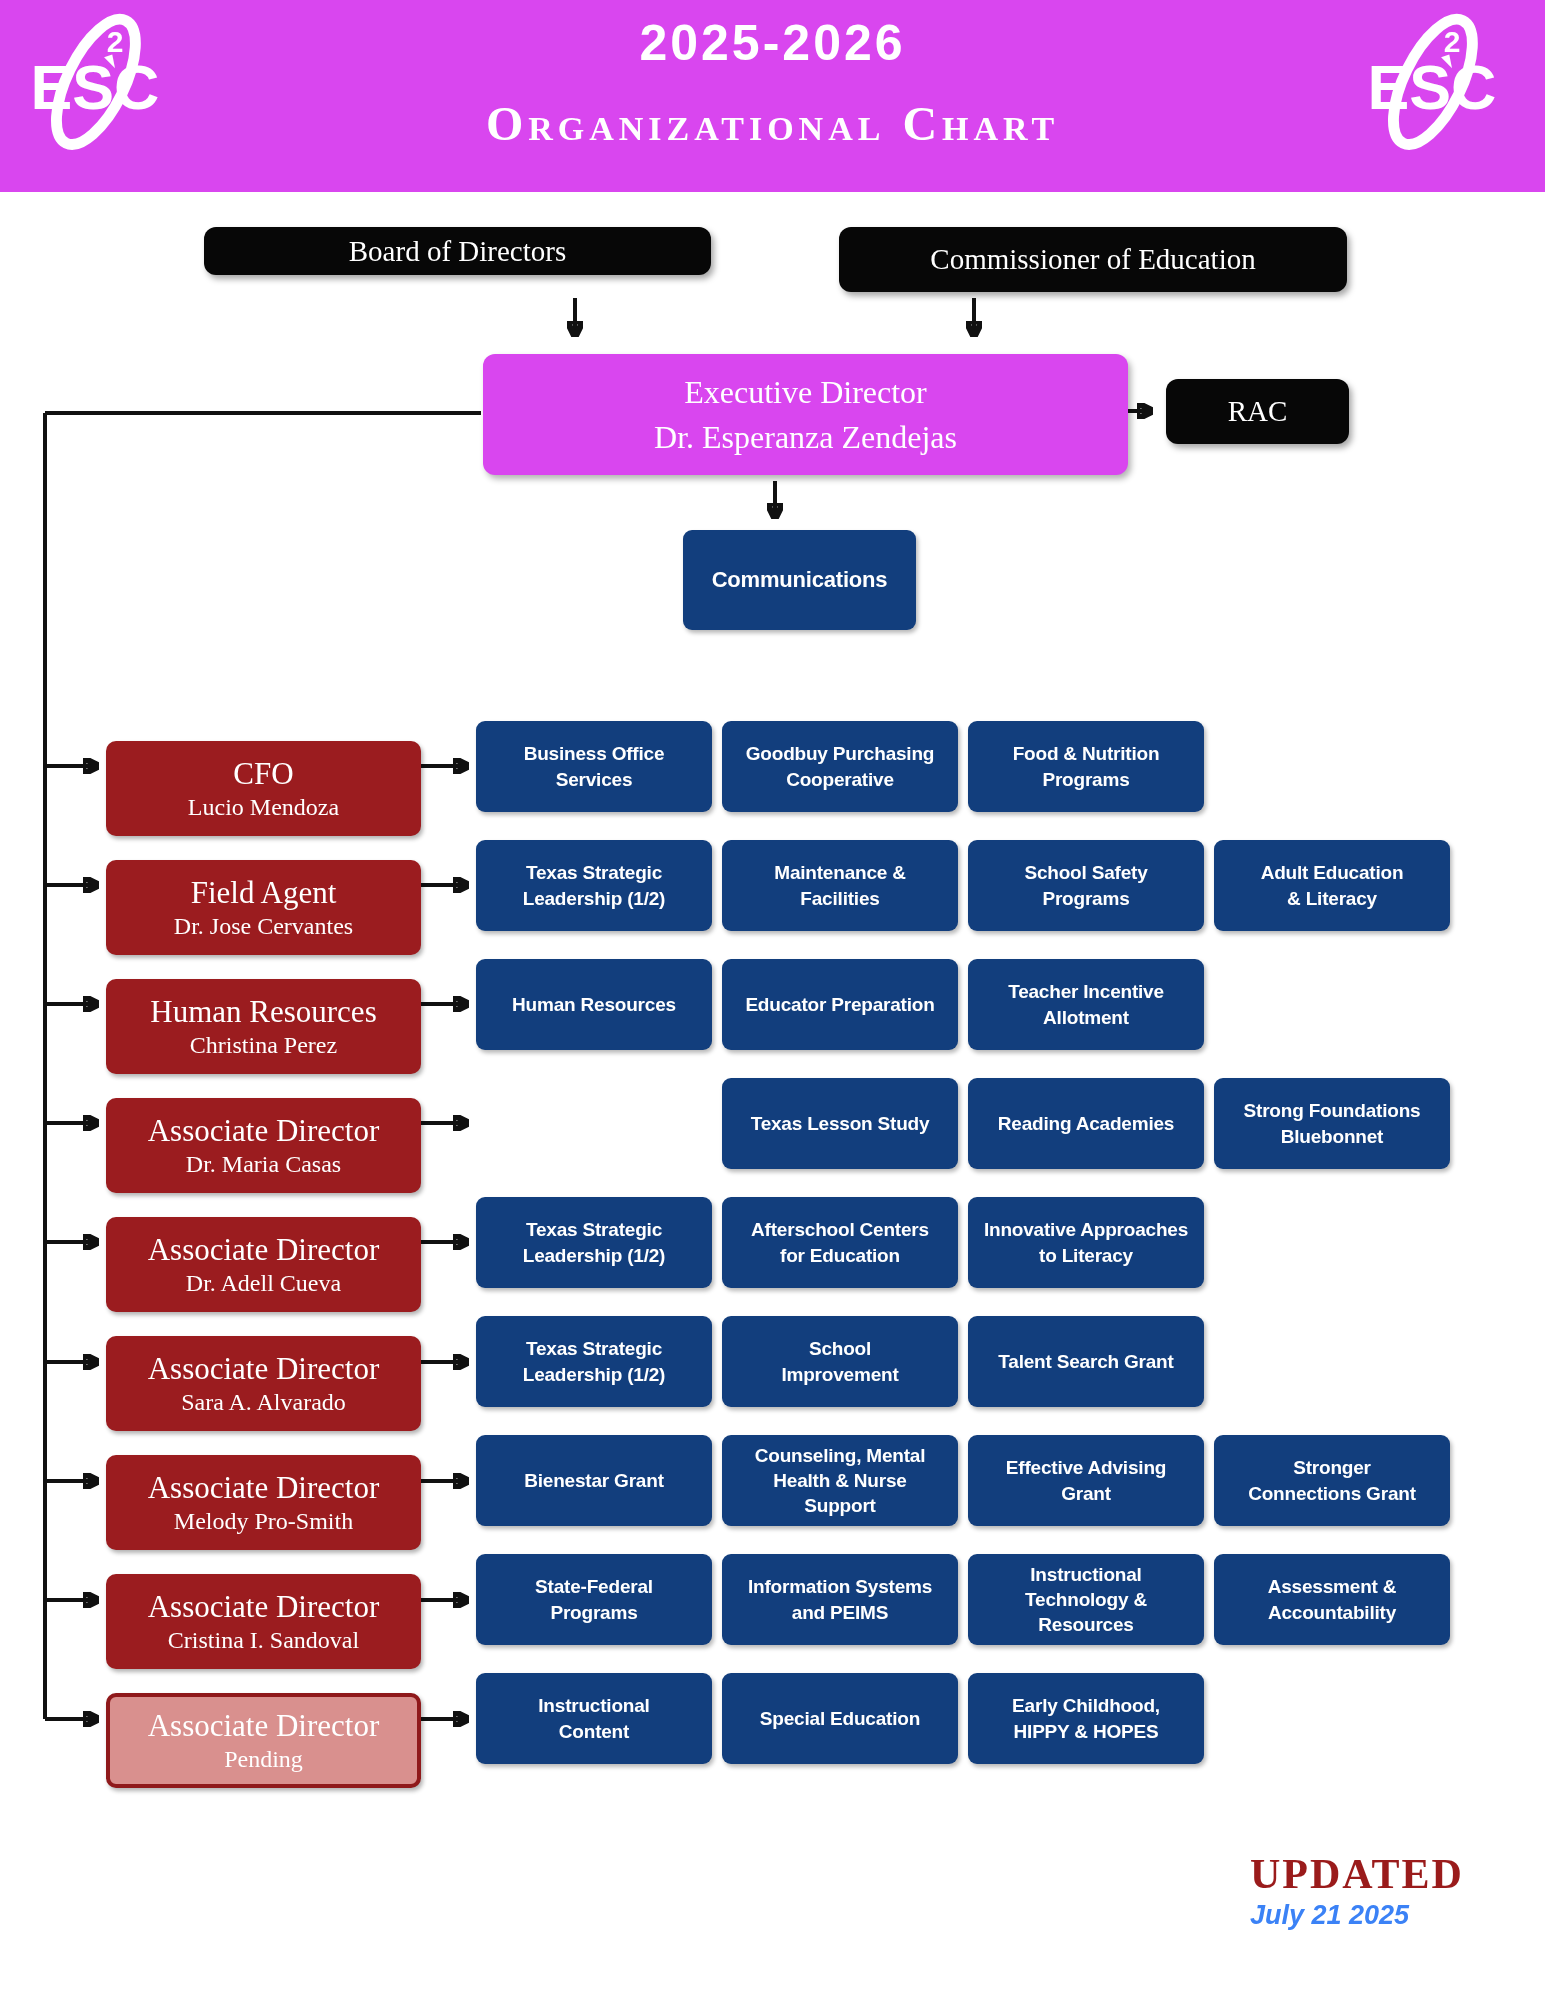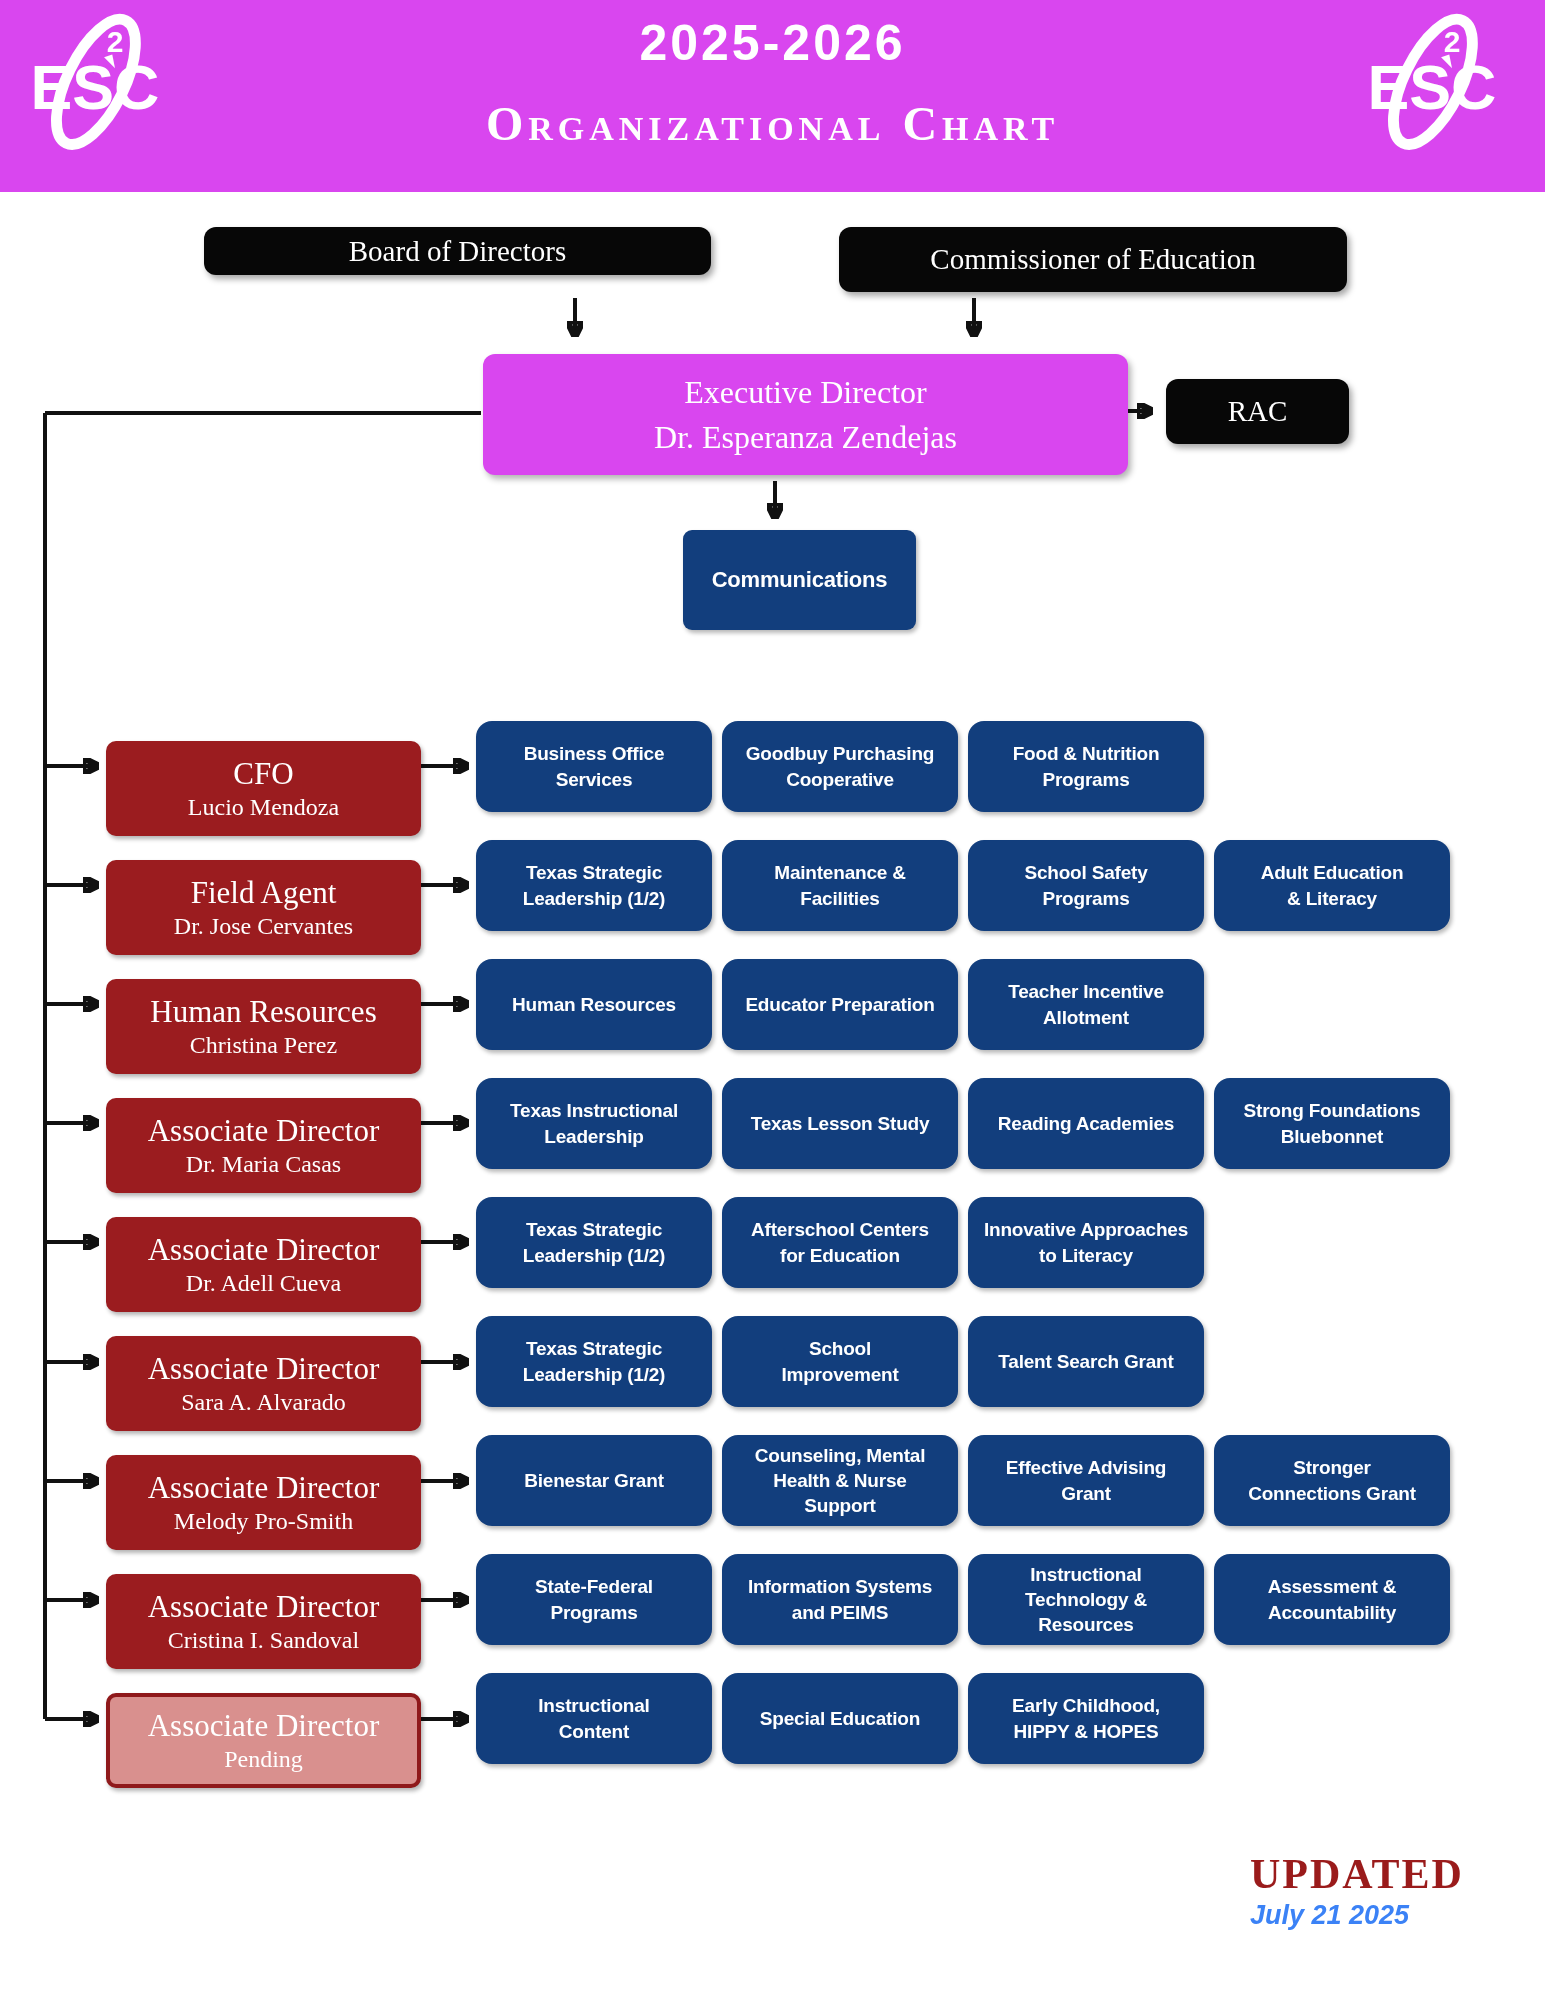--- a/index.html
+++ b/index.html
@@ -58,21 +58,21 @@
   .head {
     left:106px; top:12px; width:315px; height:95px;
     background:#9B1C1F; border-radius:10px; gap:6px;
     font-family:"Liberation Serif", serif;
     box-shadow:2px 3px 4px rgba(0,0,0,.3);
     margin-top:22px;
   }
   .head .role   { font-size:31px; line-height:1; }
   .head .person { font-size:24px; line-height:1; }
   .head.pending { background:#D9908E; border:4px solid #8F191B; }
-  .prog { top:14px; width:236px; height:91px; padding:4px 8px;border-radius:16px; }
+  .prog { top:14px; width:236px; height:91px; padding:4px 8px; }
   .c1 { left:476px; }  .c2 { left:722px; }
   .c3 { left:968px; }  .c4 { left:1214px; }
 
   
   svg.connectors { position:absolute; left:0; top:0; width:1545px; height:2000px; }
   .connectors path, .connectors line { stroke:#111; stroke-width:4; fill:none; }
 
   
   .updated { position:absolute; left:1250px; top:1850px; width:270px; }
   .updated-label {
@@ -194,22 +194,20 @@
     <div class="box blue prog c2">Educator Preparation</div>
     <div class="box blue prog c3">Teacher Incentive
 Allotment</div>
   </div>
 
   <div class="row" style="top:1064px">
     <div class="box head">
       <div class="role">Associate Director</div>
       <div class="person">Dr. Maria Casas</div>
     </div>
-    <div class="box blue prog c1">Texas Instructional
-Leadership</div>
     <div class="box blue prog c2">Texas Lesson Study</div>
     <div class="box blue prog c3">Reading Academies</div>
     <div class="box blue prog c4">Strong Foundations
 Bluebonnet</div>
   </div>
 
   <div class="row" style="top:1183px">
     <div class="box head">
       <div class="role">Associate Director</div>
       <div class="person">Dr. Adell Cueva</div>

